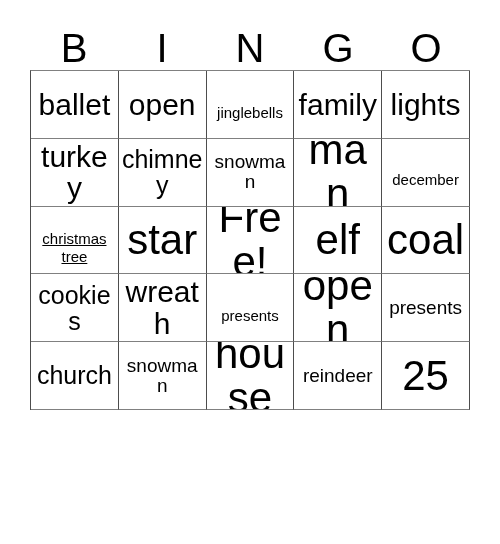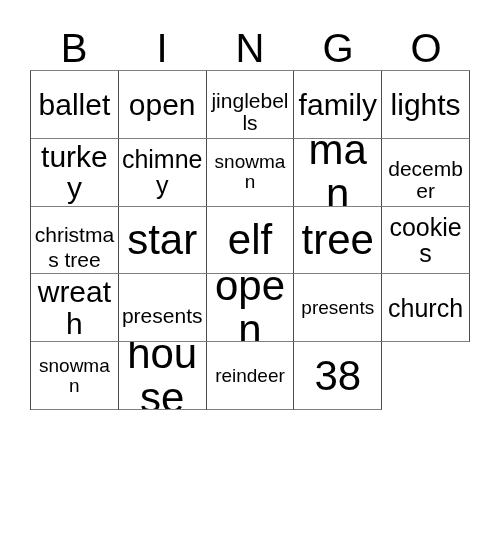--- a/index.html
+++ b/index.html
@@ -80,23 +80,23 @@
     line-height: 1.05;
     word-break: break-word;
     color: #000000;
   }
 
   
   .fs-xl  { font-size: 42px; }
   .fs-lg  { font-size: 30px; }
   .fs-md  { font-size: 25px; }
   .fs-sm  { font-size: 19px; }
-  .fs-xs  { font-size: 21px; margin-top: 16px; }
+  .fs-xs  { font-size: 15px; margin-top: 16px; }
 
-  .two-line { line-height: 1.18; }
+  .two-line { line-height: 1.18; text-decoration: underline; }
 </style>
 </head>
 <body>
 
 <div id="card">
 
   <div id="header">
     <div class="header-letter">B</div>
     <div class="header-letter">I</div>
     <div class="header-letter">N</div>
@@ -138,24 +138,27 @@
       <span class="cell-text fs-xs">december</span>
     </div>
 
     <div class="cell">
       <span class="cell-text fs-xs two-line">christmas tree</span>
     </div>
     <div class="cell">
       <span class="cell-text fs-xl">star</span>
     </div>
     <div class="cell">
+      <span class="cell-text fs-xl">Free!</span>
+    </div>
+    <div class="cell">
       <span class="cell-text fs-xl">elf</span>
     </div>
     <div class="cell">
-      <span class="cell-text fs-xl">tree</span>
+      <span class="cell-text fs-xl">coal</span>
     </div>
 
     <div class="cell">
       <span class="cell-text fs-md">cookies</span>
     </div>
     <div class="cell">
       <span class="cell-text fs-lg">wreath</span>
     </div>
     <div class="cell">
       <span class="cell-text fs-xs">presents</span>
@@ -173,17 +176,17 @@
     <div class="cell">
       <span class="cell-text fs-sm">snowman</span>
     </div>
     <div class="cell">
       <span class="cell-text fs-xl">house</span>
     </div>
     <div class="cell">
       <span class="cell-text fs-sm">reindeer</span>
     </div>
     <div class="cell">
-      <span class="cell-text fs-xl">38</span>
+      <span class="cell-text fs-xl">25</span>
     </div>
 
   </div>
 </div>
 
 </body></html>

